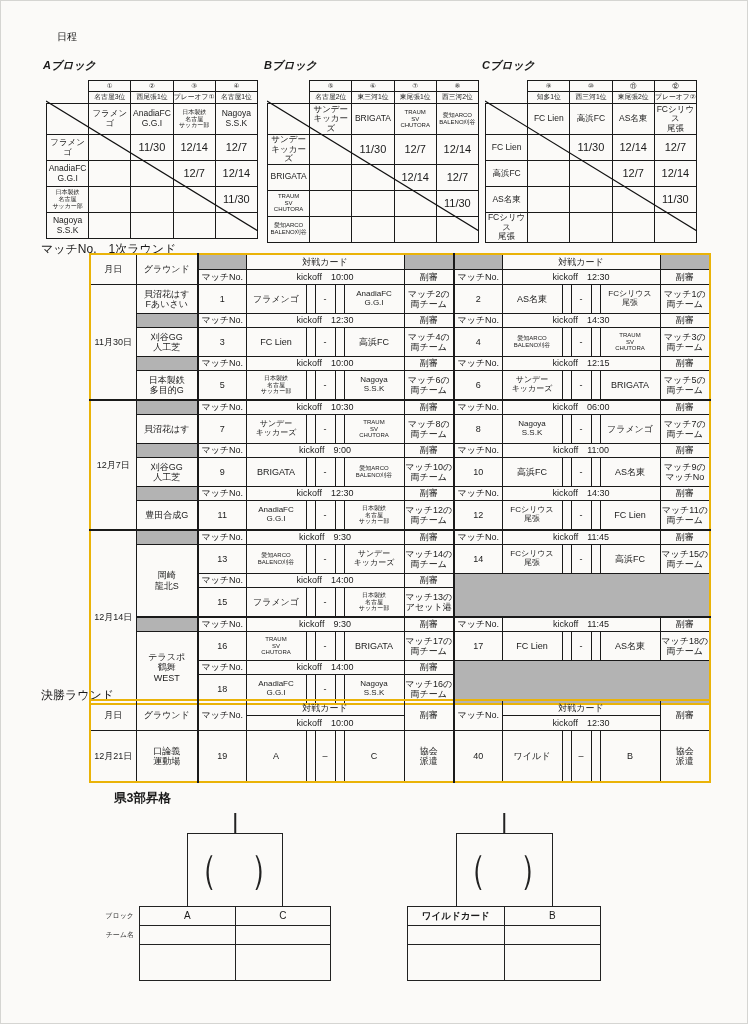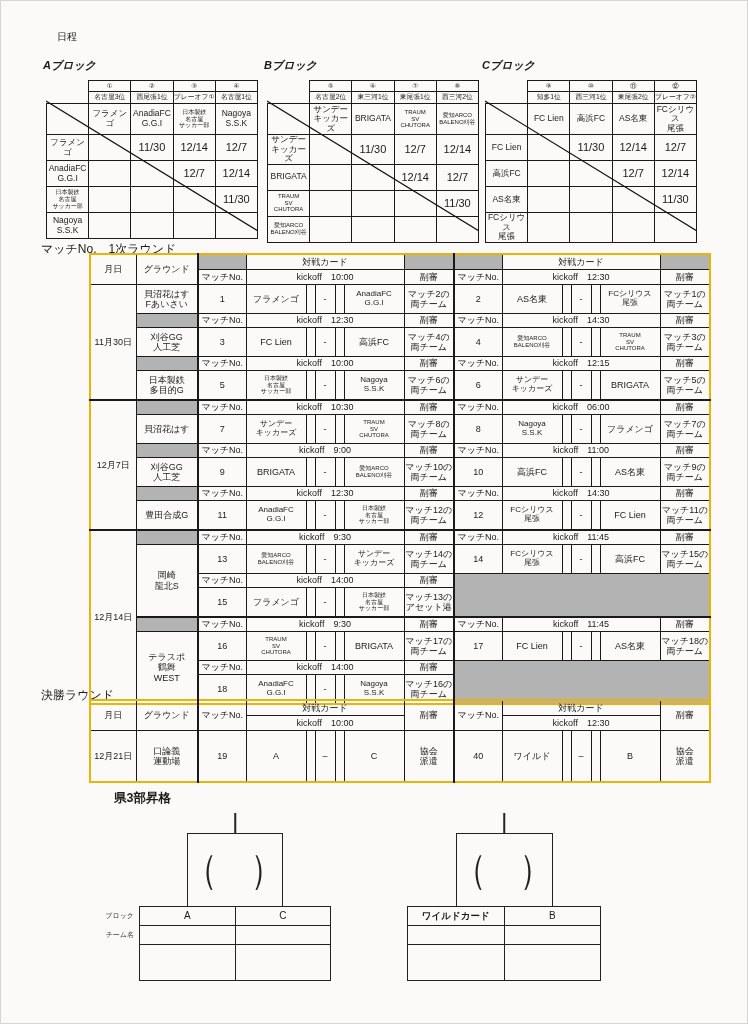--- a/index.html
+++ b/index.html
@@ -482,21 +482,21 @@
 BALENO刈谷</td>
       <td class="ref">マッチ10の
 両チーム</td>
       <td class="no bl2">10</td>
       <td class="team">高浜FC</td>
       <td></td>
       <td>-</td>
       <td></td>
       <td class="team">AS名東</td>
       <td class="ref">マッチ9の
-両チーム</td>
+マッチNo</td>
     </tr>
     <tr class="srow">
       <td class="g"></td>
       <td class="slbl bl2">マッチNo.</td>
       <td colspan="5" class="ko">kickoff　12:30</td>
       <td class="slbl">副審</td>
       <td class="slbl bl2">マッチNo.</td>
       <td colspan="5" class="ko">kickoff　14:30</td>
       <td class="slbl">副審</td>
     </tr>

